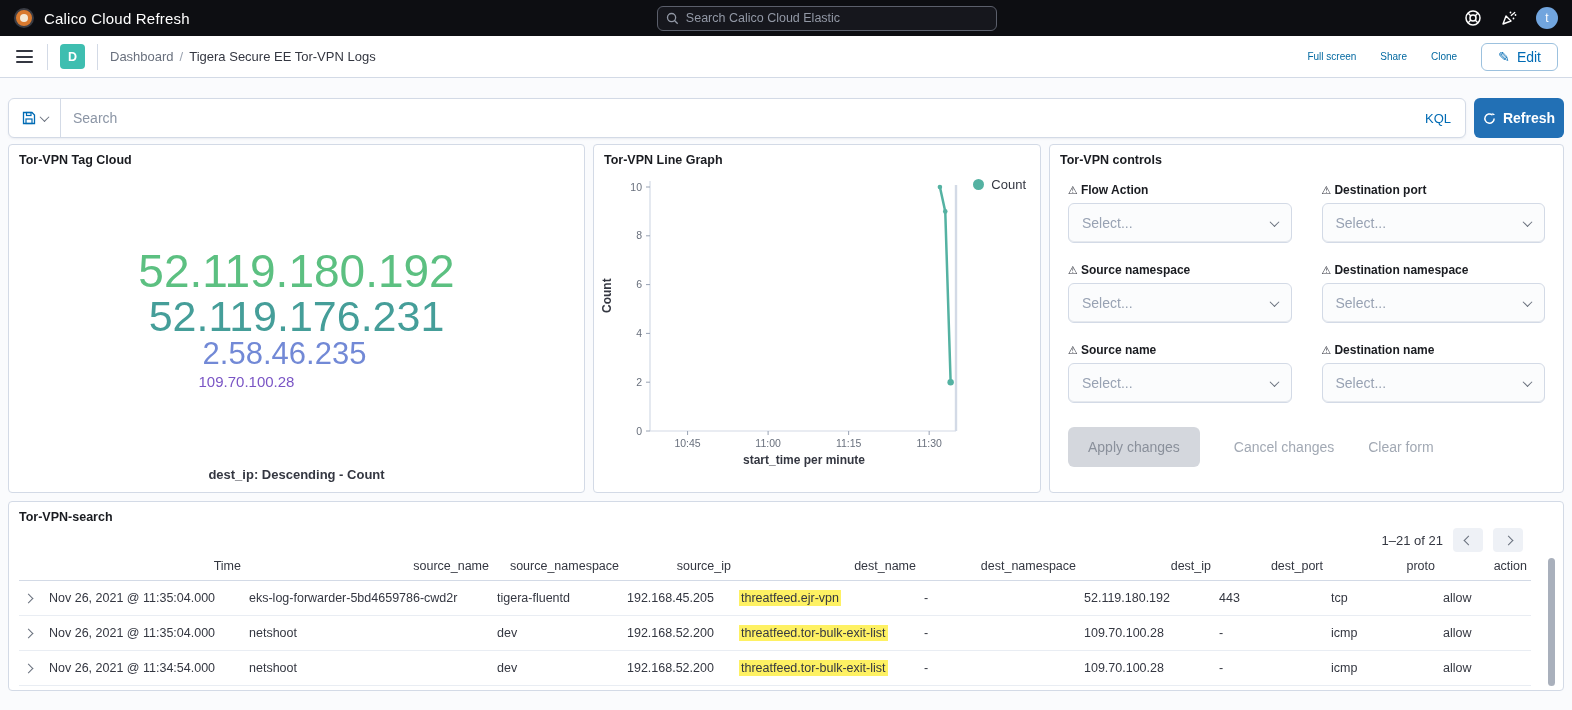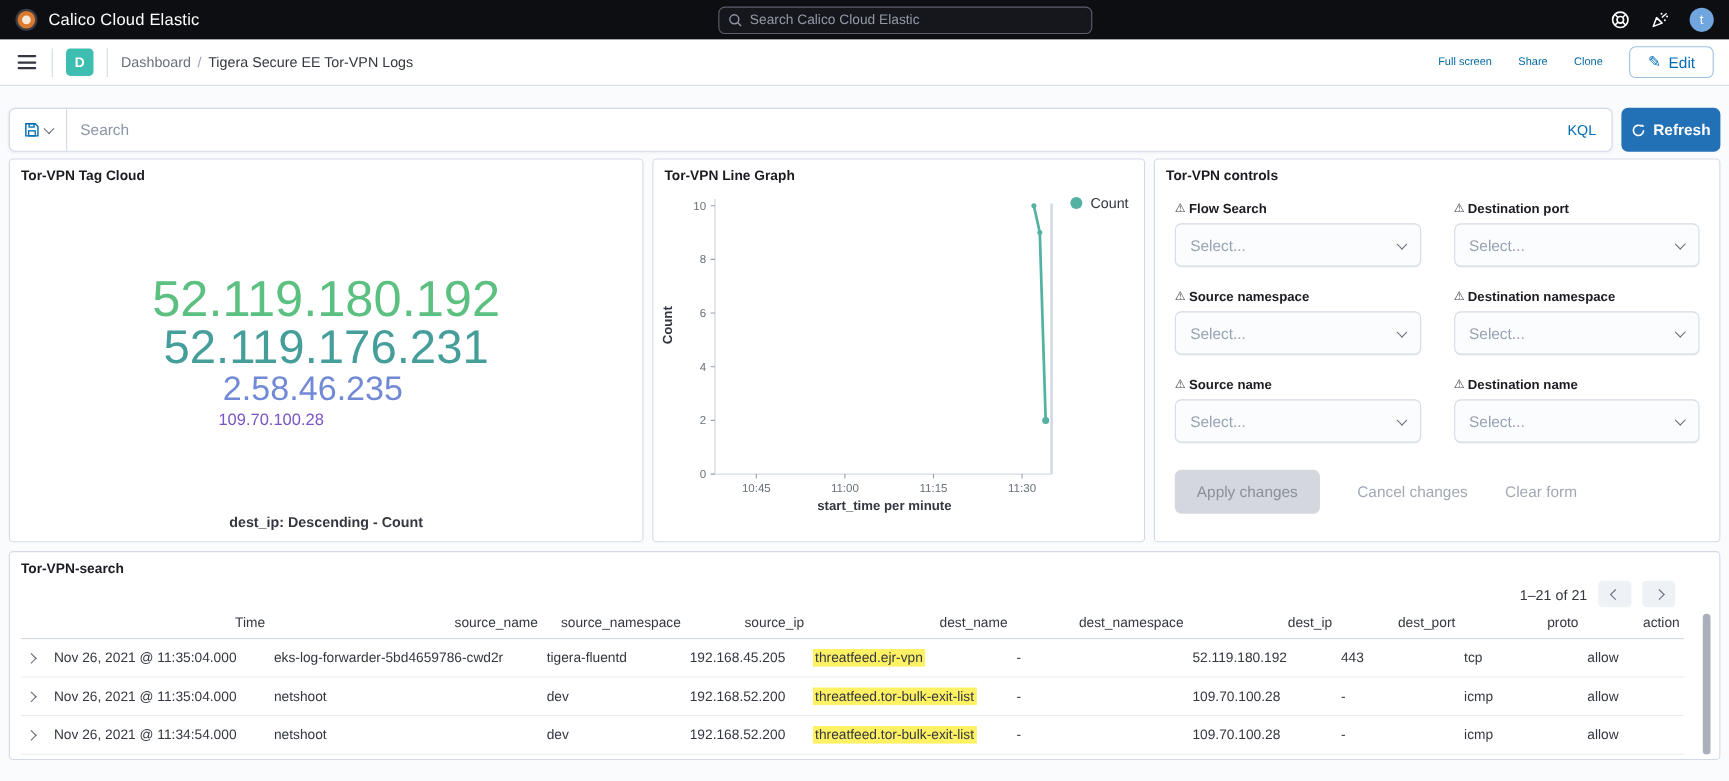--- a/index.html
+++ b/index.html
@@ -99,21 +99,21 @@
   mark{background:#fef163;color:#343741;padding:1px 2px}
   .vscroll{position:absolute;right:8px;top:56px;width:7px;height:128px;background:#9aa2b0;border-radius:4px;opacity:.85;cursor:grab}
   
   svg.icon{display:block}
 </style>
 </head>
 <body>
 
 <header class="top-bar">
   <span class="logo-icon"></span>
-  <span class="brand">Calico Cloud Elastic</span>
+  <span class="brand">Calico Cloud Refresh</span>
   <div class="top-search">
     <svg class="icon" width="13" height="13" viewBox="0 0 14 14">
         <circle cx="6" cy="6" r="4.4" fill="none" stroke="#9298a5" stroke-width="1.4"></circle>
         <line x1="9.4" y1="9.4" x2="12.6" y2="12.6" stroke="#9298a5" stroke-width="1.4"></line>
       </svg>
     <input placeholder="Search Calico Cloud Elastic" style="">
   </div>
   <div class="top-icons">
     <svg class="icon" width="18" height="18" viewBox="0 0 18 18">
         <circle cx="9" cy="9" r="7" fill="none" stroke="#fff" stroke-width="1.5"></circle>
@@ -236,21 +236,21 @@
       <span>Count</span>
     </div>
   </section>
 
   <section class="panel panel-controls">
     <h3 class="panel-title">Tor-VPN controls</h3>
     <div class="controls-grid">
       <div>
         <div class="field-label">
             <span class="warn">⚠</span>
-            <span>Flow Search</span>
+            <span>Flow Action</span>
           </div>
         <div class="select">
             <span>Select...</span>
             <span class="chev down"></span>
           </div>
       </div>
       <div>
         <div class="field-label">
             <span class="warn">⚠</span>
             <span>Destination port</span>

